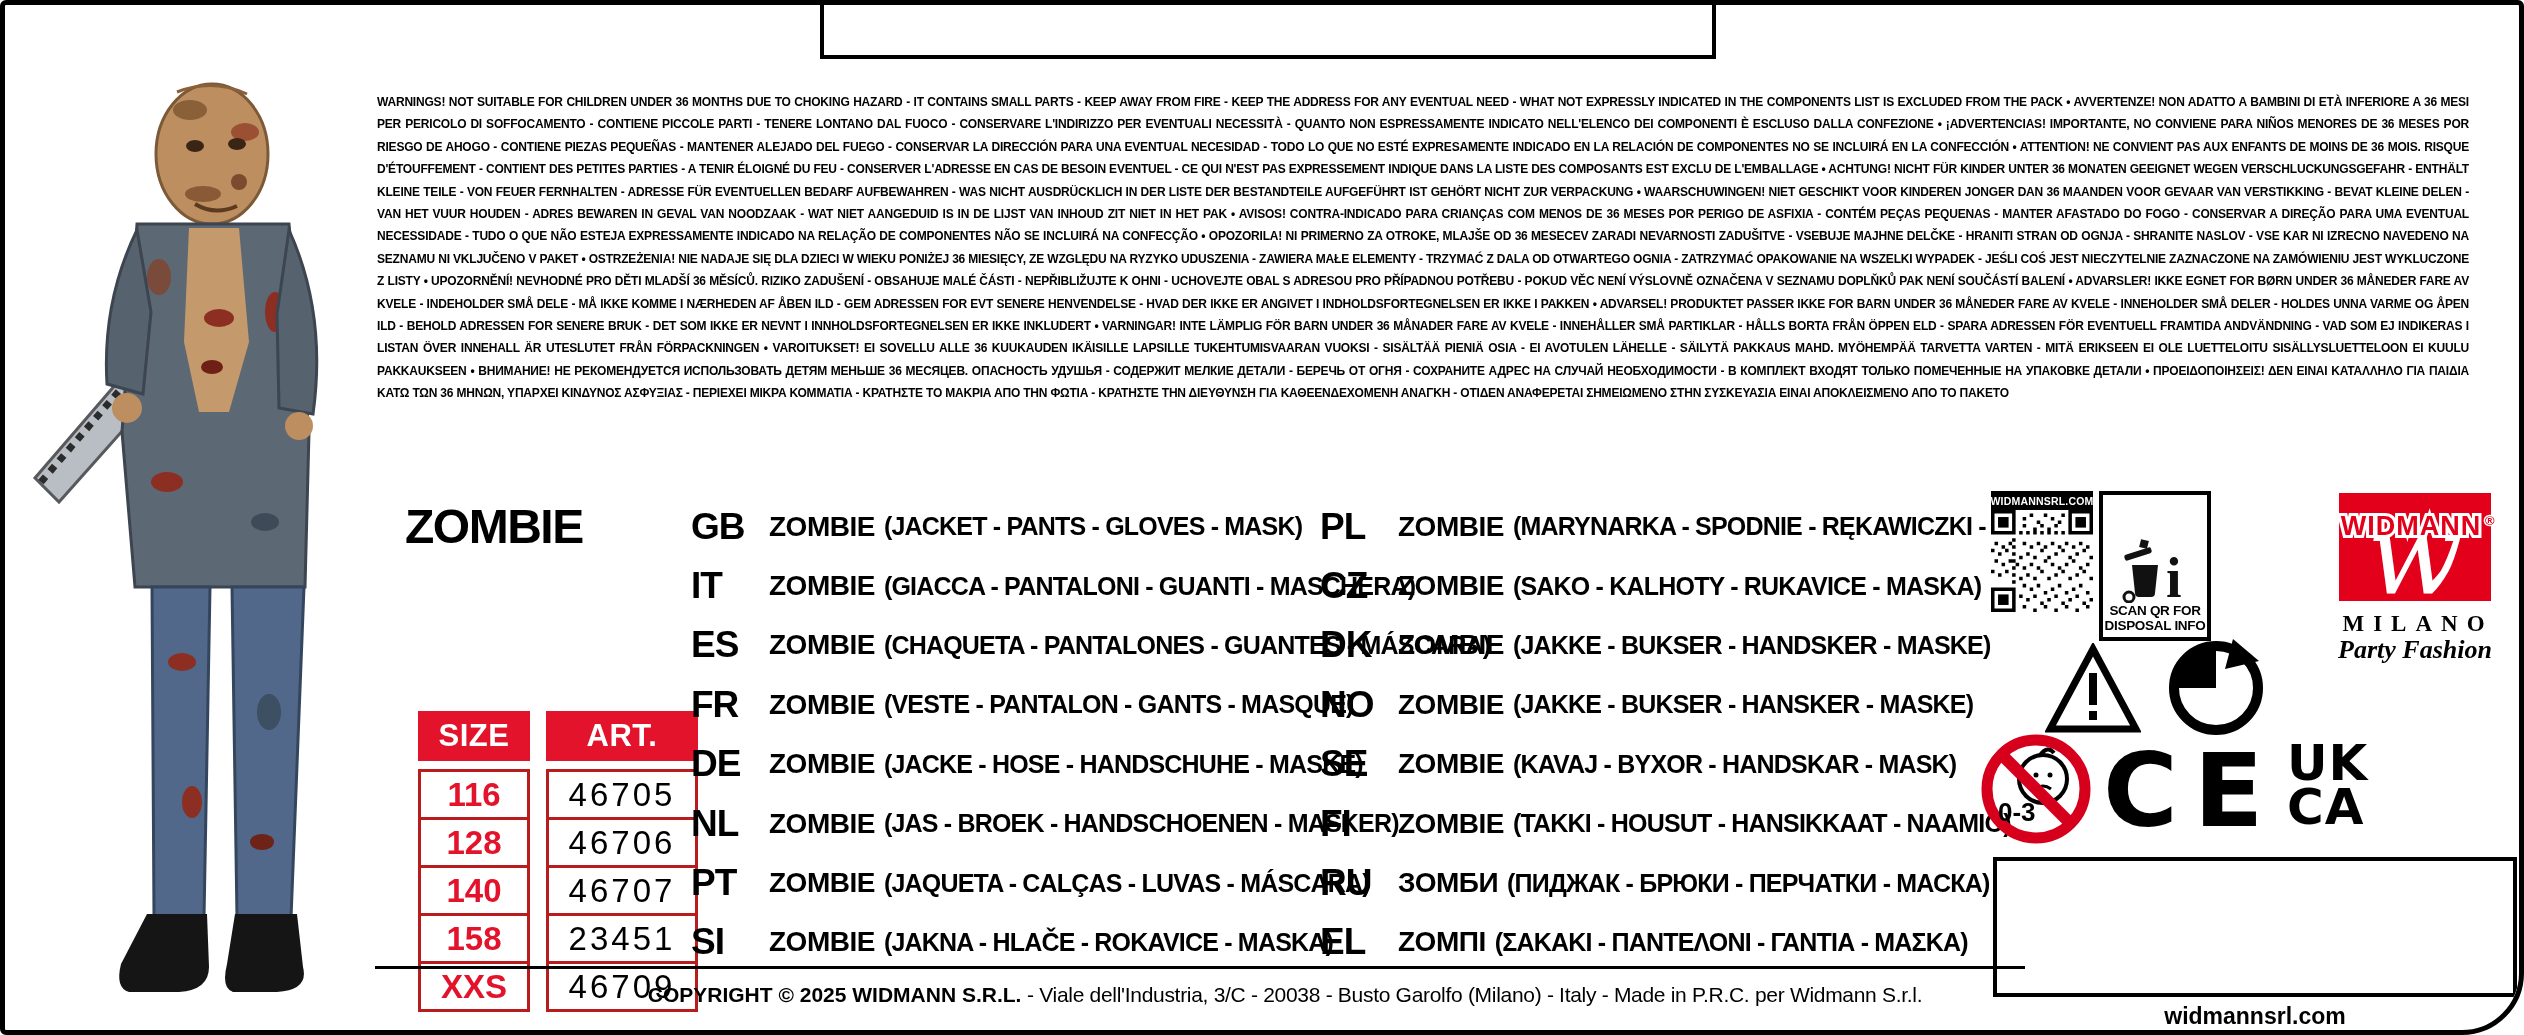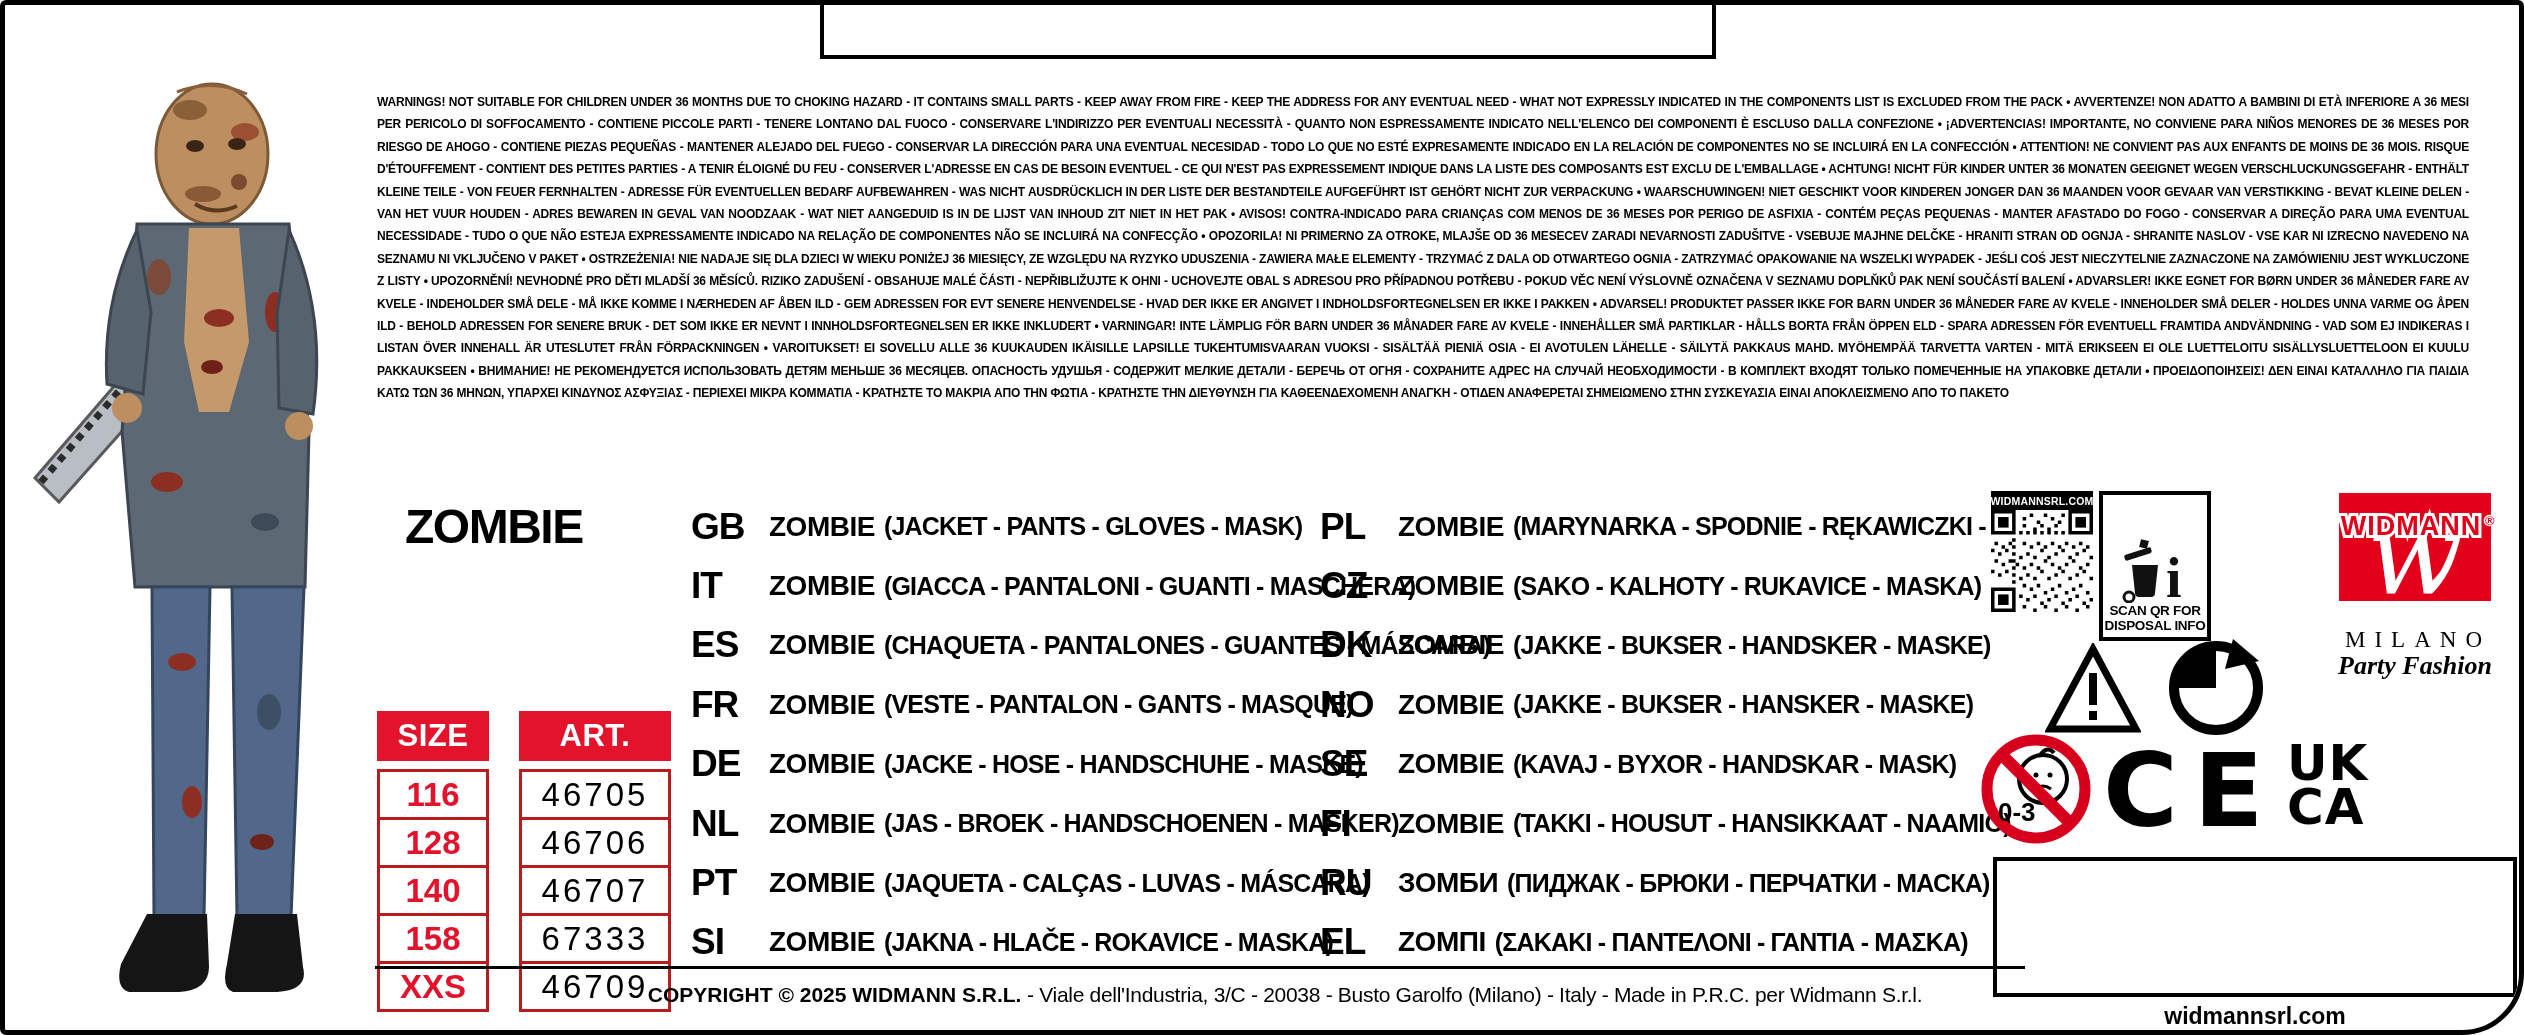--- a/index.html
+++ b/index.html
@@ -5,21 +5,21 @@
   html,body{margin:0;padding:0;background:#fff;}
   body{width:2524px;height:1035px;font-family:"Liberation Sans",sans-serif;color:#000;position:relative;}
   .card{position:relative;width:2524px;height:1035px;box-sizing:border-box;border:5px solid #000;
         border-radius:6px 6px 62px 6px;background:#fff;overflow:hidden;}
   .topbox{position:absolute;left:815px;top:-28px;width:888px;height:74px;background:#fff;border:4px solid #000;z-index:5;}
   .photo{position:absolute;left:2px;top:57px;width:392px;height:958px;}
   .warnings{position:absolute;left:372px;top:86px;width:2092px;font-size:12px;line-height:22.4px;
             font-weight:700;letter-spacing:-0.2px;text-align:justify;}
   .title{position:absolute;left:400px;top:494px;font-size:48px;font-weight:800;letter-spacing:-1.5px;}
   
-  .sizetable{position:absolute;left:372px;top:706px;display:flex;gap:30px;}
+  .sizetable{position:absolute;left:413px;top:706px;display:flex;gap:16px;}
   .stcol{display:flex;flex-direction:column;}
   .stcol.size{width:112px;}
   .stcol.art{width:152px;border-radius:6px;}
   .sthdr{background:#e2132b;color:#fff;font-weight:700;font-size:31px;height:50px;display:flex;
          align-items:center;justify-content:center;margin-bottom:8px;letter-spacing:0.5px;}
   .stcell{height:45px;border:3px solid #b91c1c;margin-top:-3px;background:#fff;display:flex;
           align-items:center;justify-content:center;}
   .stcell:nth-of-type(2){margin-top:0;}
   .sizeval{color:#e2132b;font-weight:700;font-size:33px;}
   .artval{font-size:33px;letter-spacing:3px;}
@@ -33,22 +33,22 @@
   .lcomp{font-size:25px;font-weight:600;letter-spacing:-0.8px;}
   
   .qrwrap{position:absolute;left:1986px;top:486px;display:flex;align-items:flex-start;}
   .qrleft{width:102px;}
   .qrlabel{background:#000;color:#fff;font-size:10.5px;font-weight:700;height:19px;display:flex;
            align-items:center;justify-content:center;letter-spacing:0.2px;}
   .disposalbox{width:112px;height:150px;border:4px solid #000;box-sizing:border-box;margin-left:6px;
                display:flex;flex-direction:column;align-items:center;justify-content:flex-end;padding-bottom:4px;}
   .dispcap{font-size:13.5px;font-weight:800;line-height:15px;text-align:center;letter-spacing:-0.3px;}
   .brand{position:absolute;left:2322px;top:486px;width:176px;text-align:center;}
-  .brandcity{font-family:"Liberation Serif",serif;font-size:23px;font-weight:400;letter-spacing:9px;
-             margin-top:18px;margin-left:6px;}
+  .brandcity{font-family:"Liberation Serif",serif;font-size:23px;font-weight:700;letter-spacing:9px;
+             margin-top:2px;margin-left:6px;}
   .brandtag{font-family:"Liberation Serif",serif;font-size:26px;font-weight:700;font-style:italic;margin-top:-2px;}
   .tri{position:absolute;left:2040px;top:638px;}
   .recy{position:absolute;left:2158px;top:630px;}
   .age{position:absolute;left:1975px;top:728px;}
   .ce{position:absolute;left:2098px;top:726px;font-size:102px;font-weight:700;letter-spacing:16px;
       font-family:"DejaVu Sans",sans-serif;}
   .ukca{position:absolute;left:2282px;top:736px;font-size:50px;font-weight:800;line-height:44px;
         letter-spacing:1px;font-family:"DejaVu Sans",sans-serif;}
   .blankbox{position:absolute;left:1988px;top:852px;width:524px;height:140px;border:4px solid #000;
             box-sizing:border-box;background:#fff;}
@@ -148,21 +148,21 @@
     <div class="stcell">
           <span class="artval">46705</span>
         </div>
         <div class="stcell">
           <span class="artval">46706</span>
         </div>
         <div class="stcell">
           <span class="artval">46707</span>
         </div>
         <div class="stcell">
-          <span class="artval">67333</span>
+          <span class="artval">23451</span>
         </div>
         <div class="stcell">
           <span class="artval">46709</span>
         </div>
       </div>
   </div>
 
   <div class="langs left">
 
       <div class="lrow">

